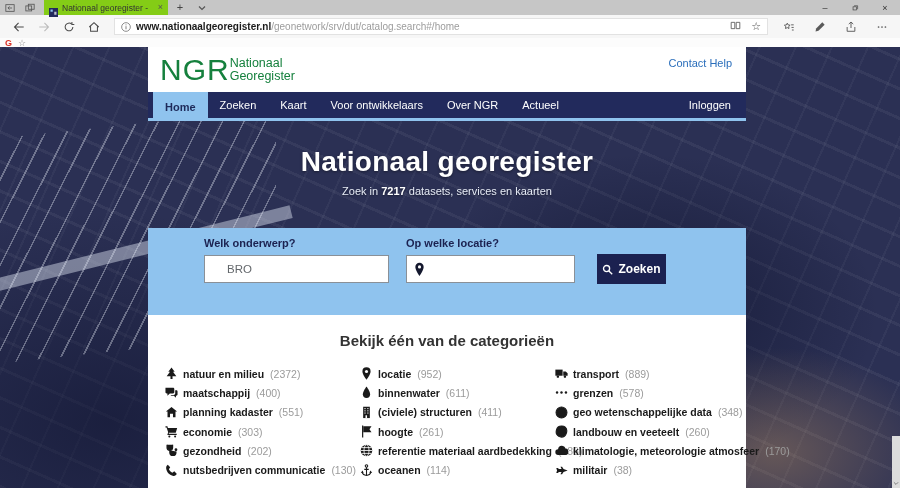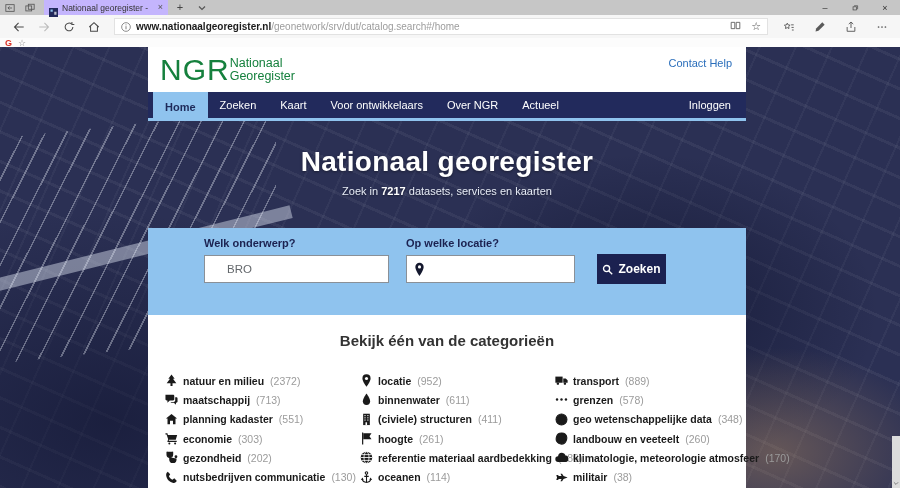--- a/index.html
+++ b/index.html
@@ -3,21 +3,21 @@
 <meta charset="utf-8">
 <style>
   *{margin:0;padding:0;box-sizing:border-box}
   html,body{width:900px;height:488px;overflow:hidden;font-family:"Liberation Sans",sans-serif}
   .window{width:900px;height:488px;position:relative;background:#c6c6c6}
 
   
   .tabbar{height:15px;background:#c6c6c6;display:flex;align-items:stretch;position:relative}
   .tb-btn{width:20px;display:flex;align-items:center;justify-content:center}
   .tb-btn svg{width:10px;height:10px}
-  .tab{width:124px;background:#c4b5fd;display:flex;align-items:center;gap:4px;padding:0 5px;margin-left:4px}
+  .tab{width:124px;background:#84cc16;display:flex;align-items:center;gap:4px;padding:0 5px;margin-left:4px}
   .favicon{width:9px;height:9px;flex:0 0 auto}
   .tab-title{flex:1;font-size:8.5px;color:#333;white-space:nowrap;overflow:hidden}
   .tab-close{font-size:9px;color:#555;line-height:15px}
   .plus{font-size:11px;color:#444;width:24px;text-align:center;line-height:15px}
   .win-controls{position:absolute;right:0;top:0;height:15px;display:flex}
   .win-controls .wc{width:30px;display:flex;align-items:center;justify-content:center;font-size:9px;color:#333}
   .win-controls svg{width:7px;height:7px}
 
   .addressbar{height:23px;background:#f6f6f6;display:flex;align-items:center;padding:0 6px}
   .nav-btn{width:25px;height:20px;display:flex;align-items:center;justify-content:center}
@@ -74,21 +74,21 @@
   .lbl-topic{left:56px}.lbl-loc{left:258px}
   .input-topic{position:absolute;left:56px;top:27px;width:185px;height:28px;border:1px solid #8a9097;background:#fff;font-size:11.5px;color:#63676b;padding:0 22px;font-family:"Liberation Sans",sans-serif;outline:none}
   .loc-wrap{position:absolute;left:258px;top:27px;width:169px;height:28px;background:#fff;border:1px solid #8a9097;display:flex;align-items:center;gap:6px;padding:0 7px}
   .loc-wrap svg{width:11px;height:15px;flex:0 0 auto}
   .loc-wrap input{border:none;outline:none;flex:1;min-width:0;font-size:11.5px;font-family:"Liberation Sans",sans-serif}
   .search-btn{position:absolute;left:449px;top:26px;width:69px;height:30px;background:#1b2150;color:#fff;border:none;display:flex;align-items:center;justify-content:center;gap:5px;font-size:12px;font-weight:bold;font-family:"Liberation Sans",sans-serif;cursor:pointer}
   .search-btn svg{width:11px;height:11px}
 
   .categories{flex:1;background:#fff;padding-top:17px}
   .cat-heading{text-align:center;font-size:15px;font-weight:bold;color:#333}
-  .cat-grid{margin-top:22px;display:grid;grid-auto-flow:column;grid-template-rows:repeat(6,19.3px);grid-template-columns:195px 195px 195px;padding-left:17px;align-items:center}
+  .cat-grid{margin-top:15px;display:grid;grid-auto-flow:column;grid-template-rows:repeat(6,19.3px);grid-template-columns:195px 195px 195px;padding-left:17px;align-items:center}
   .cat-item{display:flex;align-items:center;gap:5px;font-size:10.5px;cursor:pointer;white-space:nowrap}
   .cat-icon{width:13px;height:13px;display:inline-flex;flex:0 0 auto}
   .cat-icon svg{width:13px;height:13px;fill:#1a1a1a}
   .cat-label{font-weight:bold;color:#1a1a1a}
   .cat-count{color:#9b9b9b;margin-left:1px}
 
   .scrollbar{position:absolute;right:0;bottom:0;width:8px;height:52px;background:#dcdcdc;display:flex;flex-direction:column;justify-content:flex-end;align-items:center;padding-bottom:2px}
   .scrollbar svg{width:6px;height:5px}
 </style>
 <title>Nationaal georegister -</title></head>
@@ -281,21 +281,21 @@
               <span class="cat-count">(2372)</span>
             </div>
             <div class="cat-item">
               <span class="cat-icon">
                 <svg viewBox="0 0 14 14">
                   <path d="M.5 2h8.2c.7 0 1.3.6 1.3 1.3v3.4C10 7.4 9.4 8 8.7 8H5.2L2.6 10.4V8H1.8C1.1 8 .5 7.4.5 6.7Z"></path>
                   <path d="M11 4.5h1.2c.7 0 1.3.6 1.3 1.3v3.4c0 .7-.6 1.3-1.3 1.3h-.4v2.1l-2.3-2.1H7.2c-.6 0-1.1-.4-1.2-.9h3.2c1 0 1.8-.8 1.8-1.8Z"></path>
                 </svg>
               </span>
               <span class="cat-label">maatschappij</span>
-              <span class="cat-count">(713)</span>
+              <span class="cat-count">(400)</span>
             </div>
             <div class="cat-item">
               <span class="cat-icon">
                 <svg viewBox="0 0 14 14">
                   <path d="M7 1.2 13 6h-1.7v6H8.6V8.3H5.4V12H2.7V6H1Z"></path>
                 </svg>
               </span>
               <span class="cat-label">planning kadaster</span>
               <span class="cat-count">(551)</span>
             </div>

